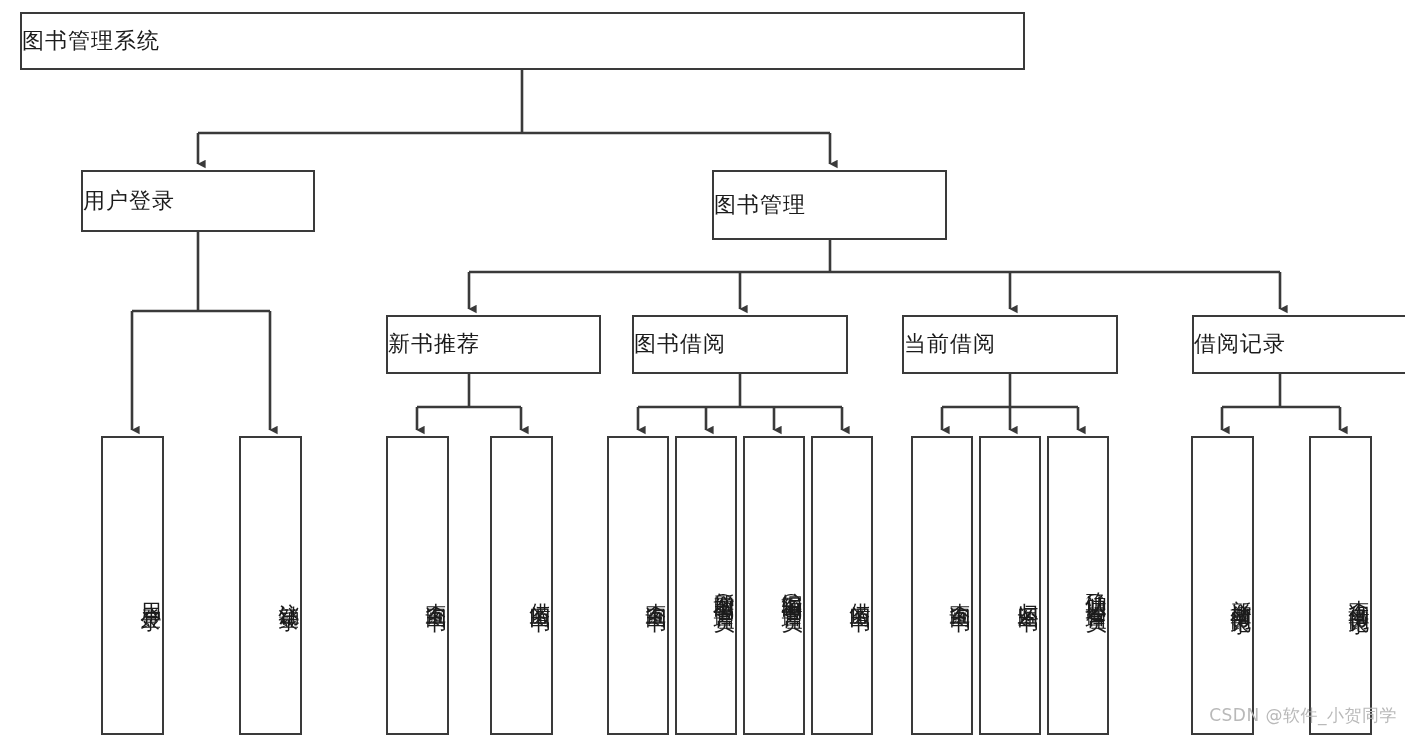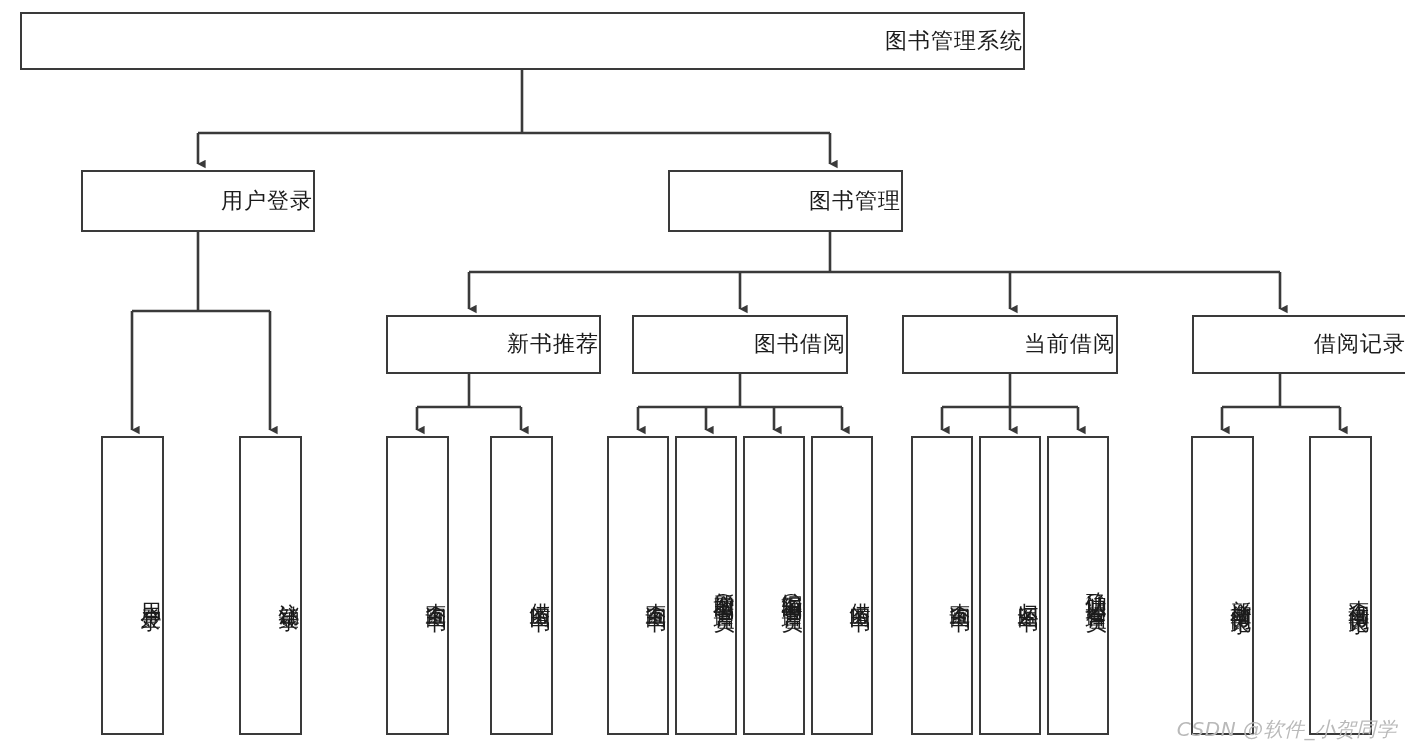--- a/index.html
+++ b/index.html
@@ -26,21 +26,21 @@
     width: 1405px;
     height: 747px;
   }
   .node-box {
     position: absolute;
     box-sizing: border-box;
     border: 2.5px solid #3a3a3a;
     background: #ffffff;
     display: flex;
     align-items: center;
-    justify-content: flex-end;
+    justify-content: flex-start;
     color: #1b1b1b;
   }
   .node-box.horizontal {
     font-size: 22px;
     letter-spacing: 1px;
     line-height: 1.1;
   }
   .node-box.vertical {
     writing-mode: vertical-rl;
     text-orientation: upright;
@@ -50,27 +50,26 @@
     justify-content: center;
     padding-top: 12px;
     line-height: 1.05;
   }
   .node-box.vertical.topaligned {
     padding-top: 6px;
   }
   .watermark {
     position: absolute;
     right: 8px;
-    bottom: 4px;
-    font-size: 20px;
+    bottom: 20px;
+    font-size: 17px;
     color: #b9b9b9;
     letter-spacing: 0.5px;
     white-space: nowrap;
     user-select: none;
-    font-style: italic;
   }
 </style>
 </head>
 <body>
 
 <div id="diagram-root">
 
   <svg class="diagram-svg" viewBox="0 0 1405 747">
     <defs>
       <marker id="arrowhead" markerWidth="9" markerHeight="9" refX="4.2" refY="7.6" orient="auto" markerUnits="userSpaceOnUse">
@@ -121,21 +120,21 @@
     </g>
   </svg>
 
   <div class="node-box horizontal" style="left:20px; top:12px; width:1005px; height:58px;">
     <span>图书管理系统</span>
   </div>
 
   <div class="node-box horizontal" style="left:81px; top:170px; width:234px; height:62px;">
     <span>用户登录</span>
   </div>
-  <div class="node-box horizontal" style="left:668px; top:170px; width:235px; height:62px;">
+  <div class="node-box horizontal" style="left:712px; top:170px; width:235px; height:70px;">
     <span>图书管理</span>
   </div>
 
   <div class="node-box horizontal" style="left:362px; top:315px; width:215px; height:59px;margin-left:24px;">
     <span>新书推荐</span>
   </div>
   <div class="node-box horizontal" style="left:632px; top:315px; width:216px; height:59px;">
     <span>图书借阅</span>
   </div>
   <div class="node-box horizontal" style="left:902px; top:315px; width:216px; height:59px;">

